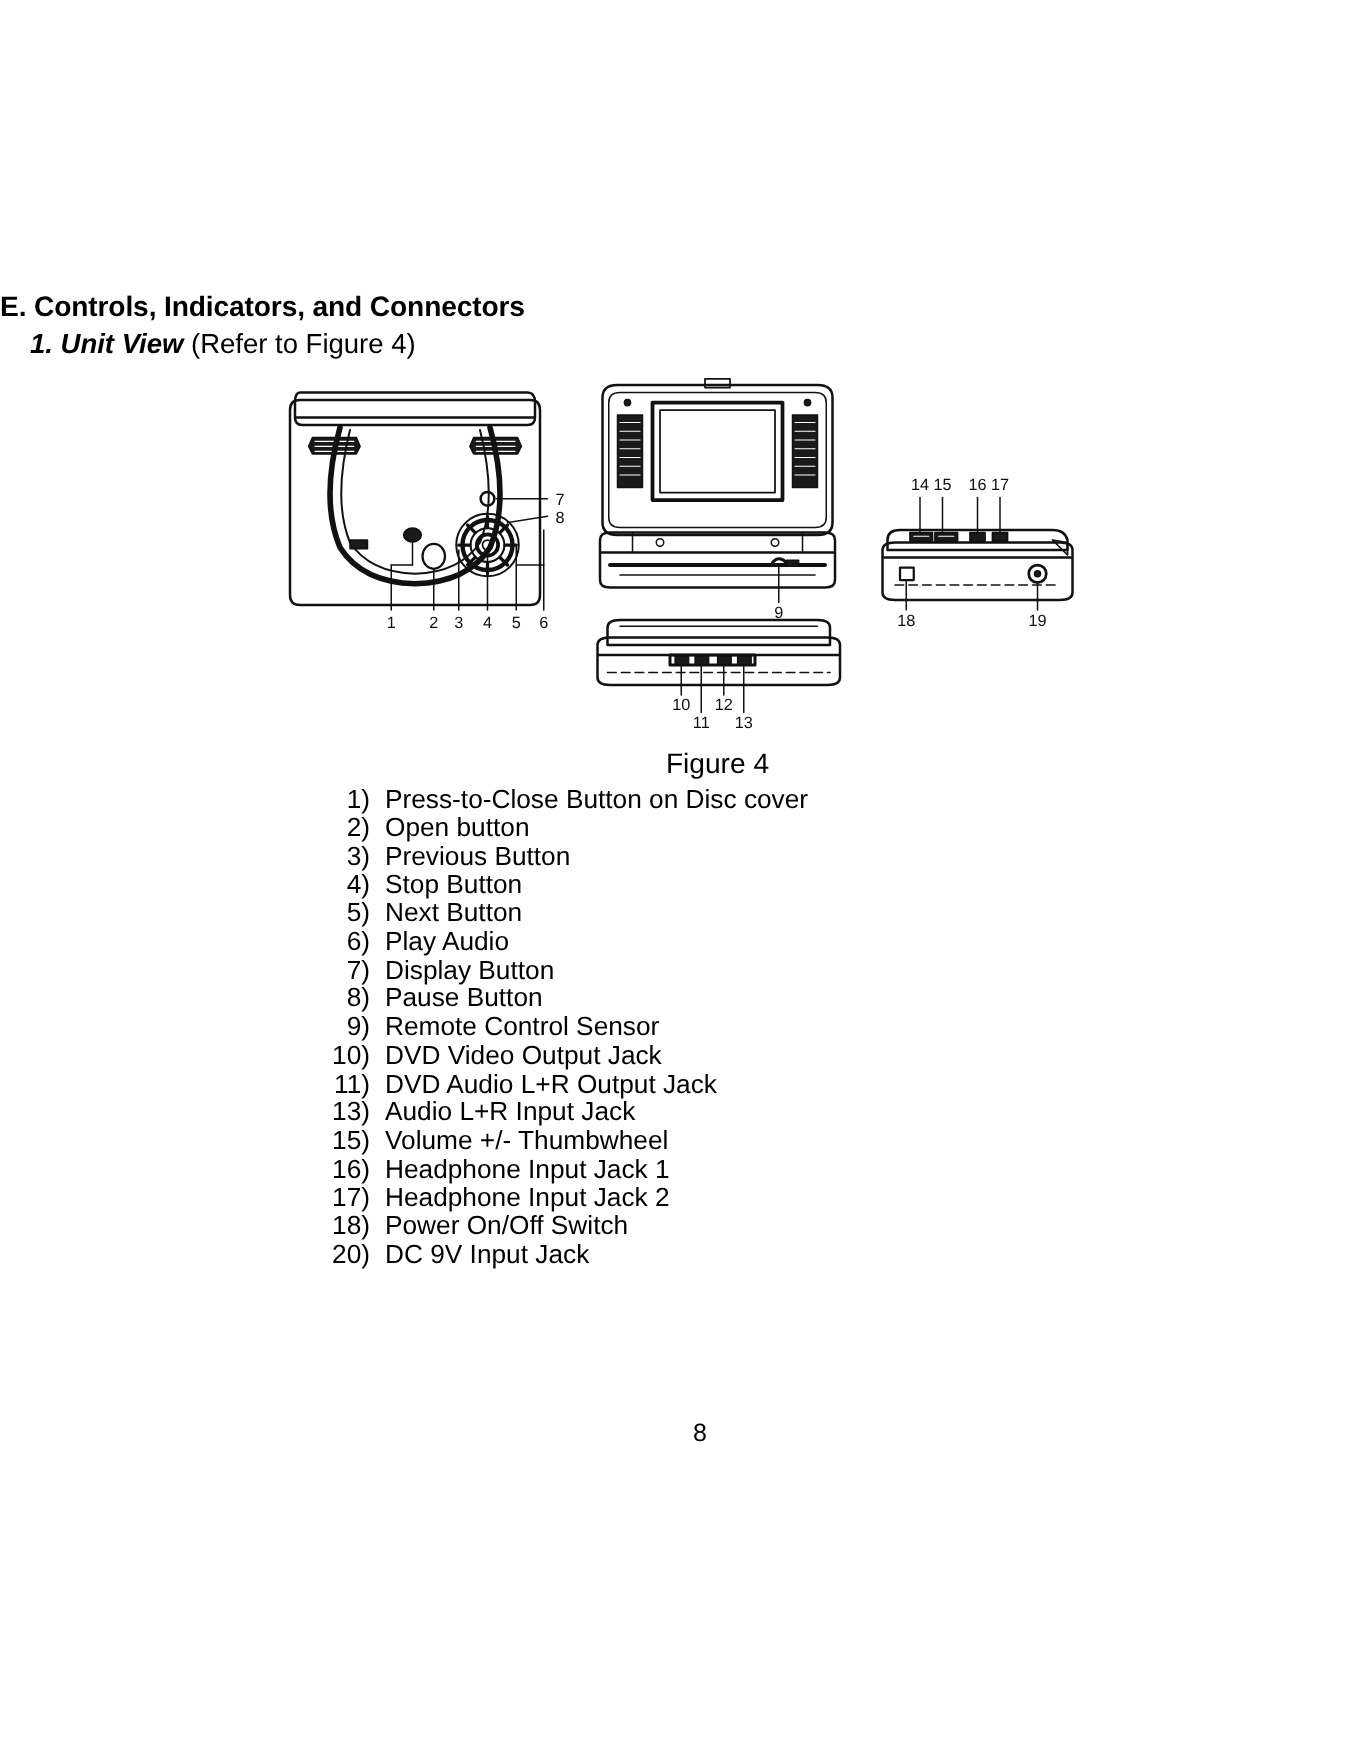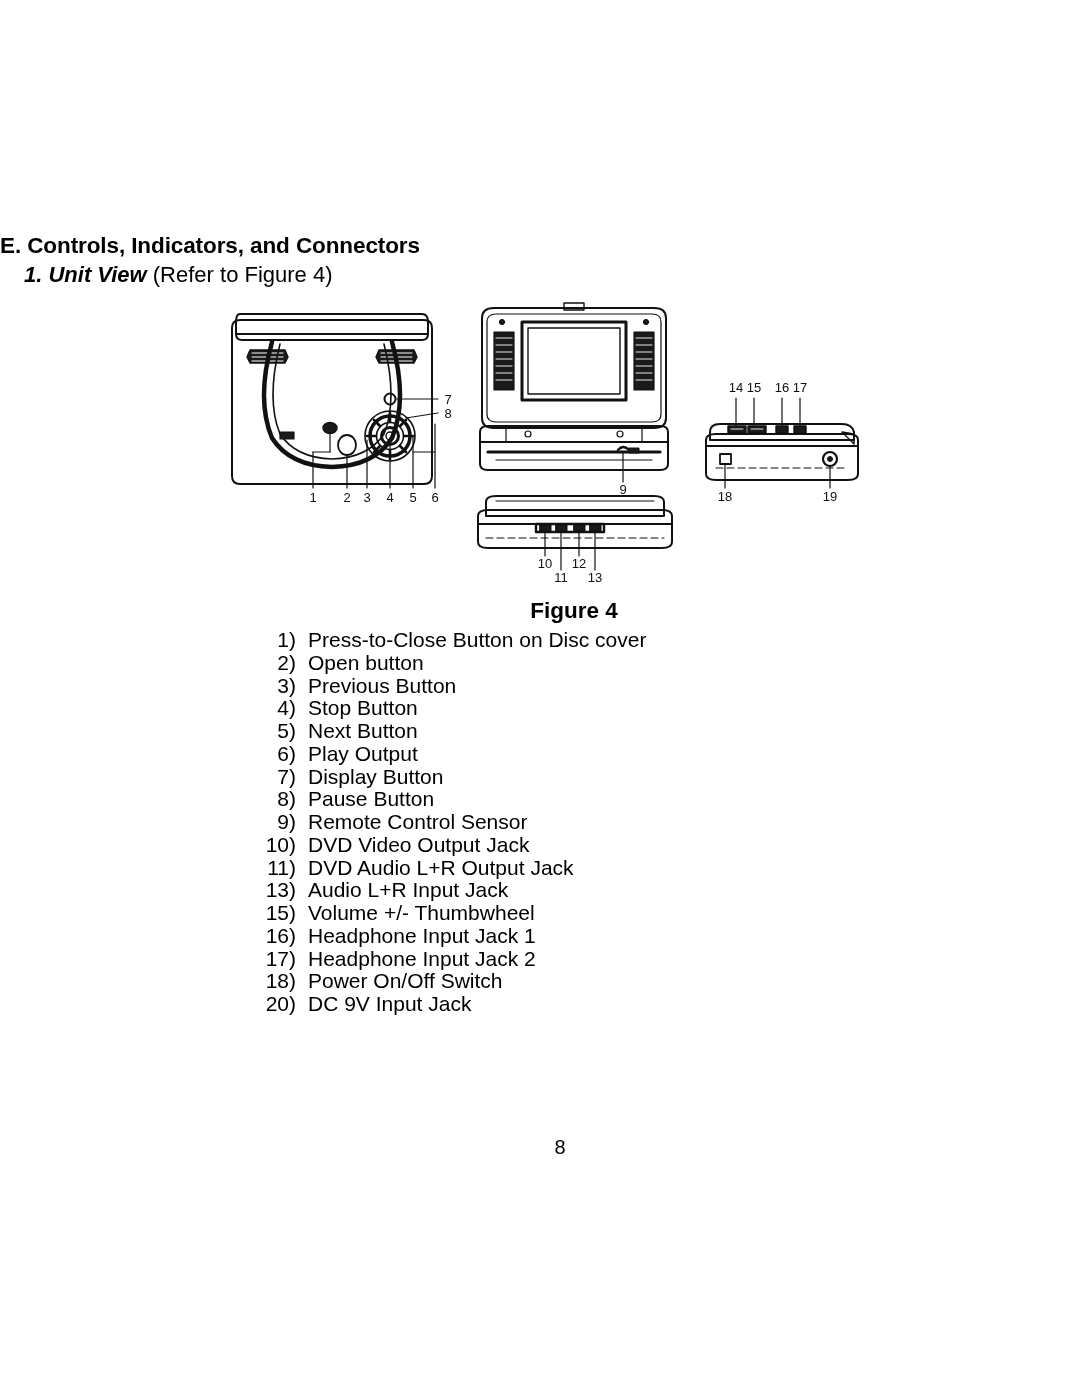--- a/index.html
+++ b/index.html
@@ -65,21 +65,21 @@
   .figure-area svg { display: block; }
 
   
   .figure-caption {
     position: absolute;
     left: 0;
     top: 598px;
     width: 1080px;
     text-align: center;
     font-size: 22.5px;
-    font-weight: bold;
+    font-weight: normal;
     padding-left: 68px;
     box-sizing: border-box;
   }
 
   
   .legend-list {
     position: absolute;
     left: 250px;
     top: 629px;
     width: 560px;
@@ -369,21 +369,21 @@
     <div class="legend-item">
       <span class="legend-num">4)</span>
       <span class="legend-text">Stop Button</span>
     </div>
     <div class="legend-item">
       <span class="legend-num">5)</span>
       <span class="legend-text">Next Button</span>
     </div>
     <div class="legend-item">
       <span class="legend-num">6)</span>
-      <span class="legend-text">Play Output</span>
+      <span class="legend-text">Play Audio</span>
     </div>
     <div class="legend-item">
       <span class="legend-num">7)</span>
       <span class="legend-text">Display Button</span>
     </div>
     <div class="legend-item">
       <span class="legend-num">8)</span>
       <span class="legend-text">Pause Button</span>
     </div>
     <div class="legend-item">

